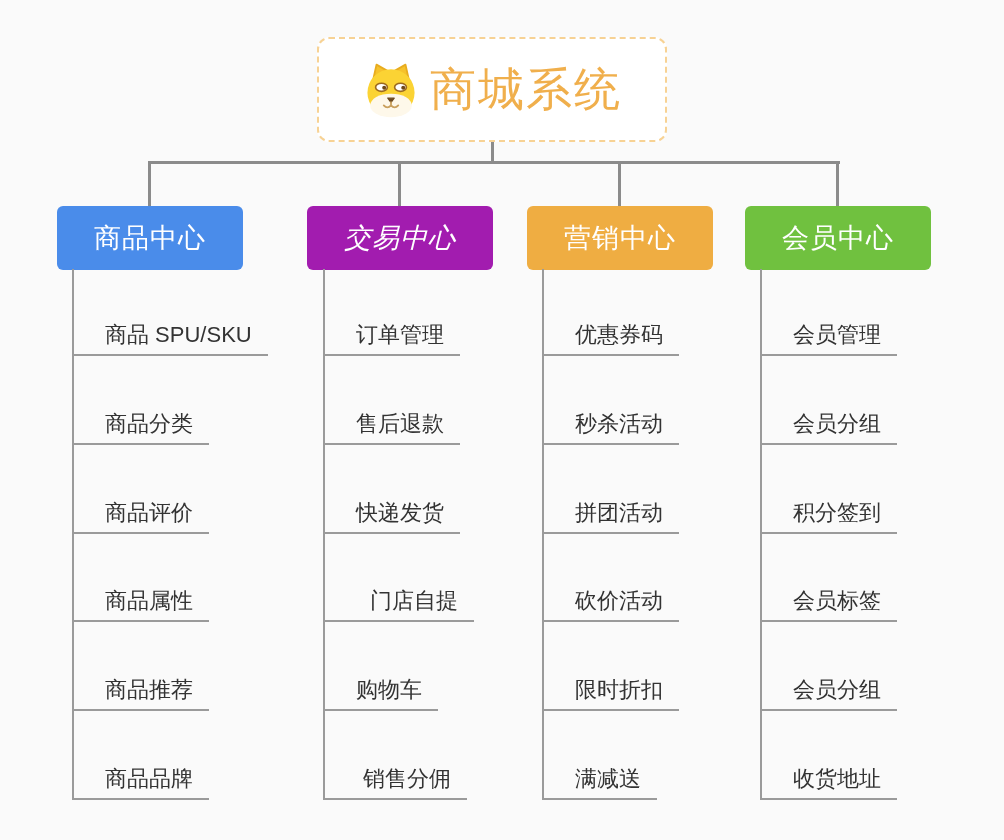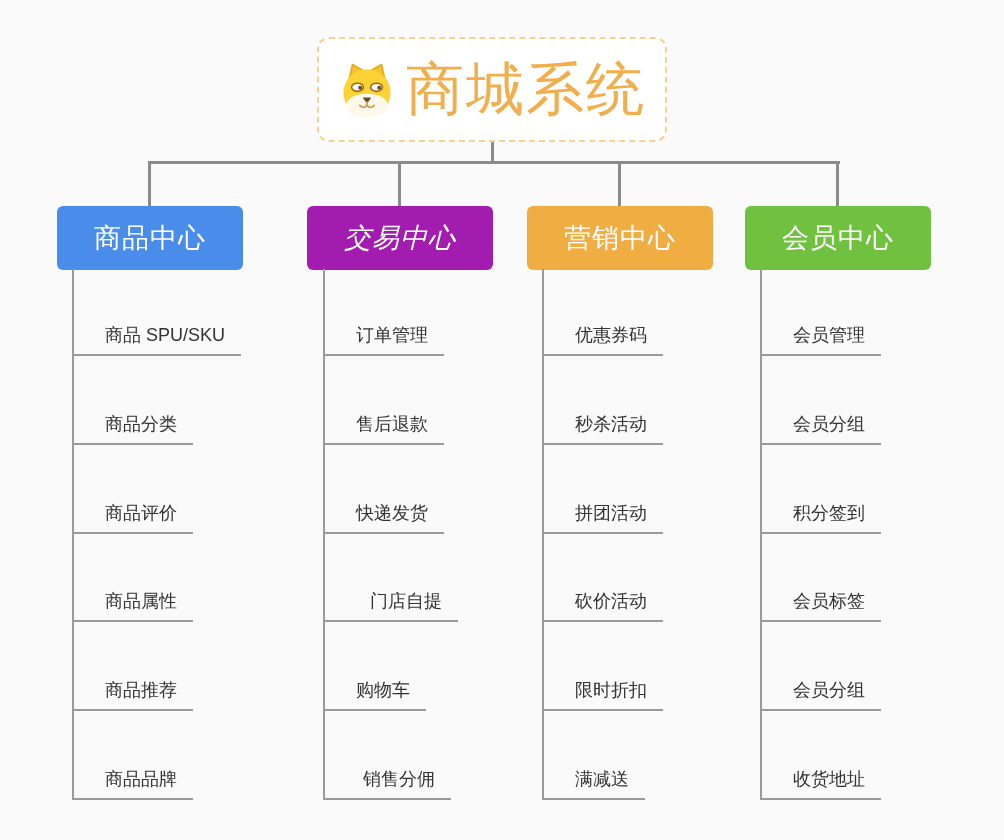--- a/index.html
+++ b/index.html
@@ -4,33 +4,33 @@
 <style>
   html,body{margin:0;padding:0;}
   body{font-family:"Liberation Sans",sans-serif;background:var(--bg,#FAFAFA);}
   .canvas{position:relative;width:1004px;height:840px;background:var(--bg,#FAFAFA);overflow:hidden;}
 
   .root-node{
     position:absolute;left:317px;top:37px;width:350px;height:105px;box-sizing:border-box;
     background:#FFFFFF;border:2px dashed var(--root-border,#F7D294);border-radius:12px;
     display:flex;align-items:center;justify-content:center;gap:10px;
   }
-  .root-title{font-size:58px;letter-spacing:2px;color:var(--root-text,#F0AF4C);}
+  .root-title{font-size:46px;letter-spacing:2px;color:var(--root-text,#F0AF4C);}
 
   .line{position:absolute;background:var(--connector,#8B8B8B);}
 
   .cat-box{
     position:absolute;width:186px;height:64px;border-radius:6px;
     color:var(--node-text,#FFFFFF);font-size:27px;letter-spacing:1px;
     display:flex;align-items:center;justify-content:center;cursor:default;
   }
   .branch-rail{position:absolute;top:269px;height:531px;width:2px;background:var(--underline,#9A9A9A);}
   .leaf{
     position:absolute;white-space:nowrap;
-    font-size:18px;line-height:30px;color:var(--item-text,#333333);
+    font-size:22px;line-height:30px;color:var(--item-text,#333333);
     padding:0 16px 4px 33px;border-bottom:2px solid var(--underline,#9A9A9A);
     cursor:default;
   }
   .dog{display:flex;align-items:center;}
 </style>
 </head>
 <body>
 
 <div class="canvas">
 

